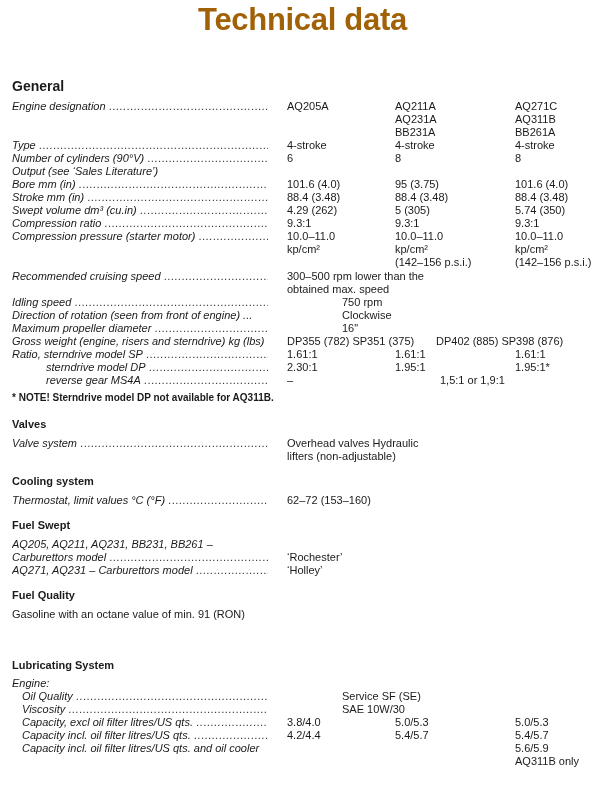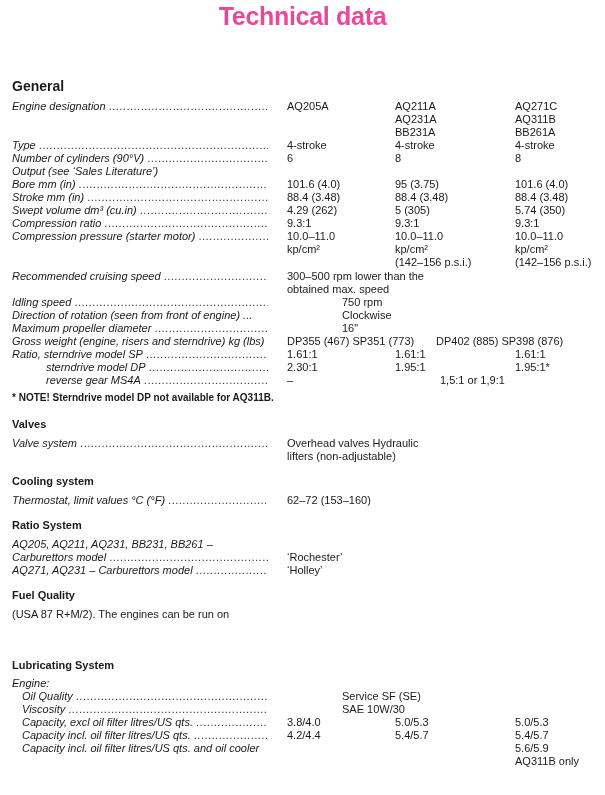--- a/index.html
+++ b/index.html
@@ -1,19 +1,19 @@
 <!DOCTYPE html>
 <html><head>
 <meta charset="utf-8">
 <style>
   html, body { margin:0; padding:0; background:#ffffff; }
   body { width:605px; height:795px; position:relative; overflow:hidden;
          font-family:"Liberation Sans", sans-serif; color:#1a1a1a; font-size:11px; }
   .title { position:absolute; left:0; width:605px; top:2px; text-align:center;
-           font-size:25px; font-weight:bold; color:#ec4899; letter-spacing:-0.3px; }
+           font-size:31px; font-weight:bold; color:#a16207; letter-spacing:-0.3px; }
   .h1 { position:absolute; left:12px; font-size:14px; font-weight:bold;text-align:center; }
   .h2 { position:absolute; left:12px; font-size:11px; font-weight:bold; }
   .row { position:absolute; left:12px; height:13px; line-height:13px; white-space:nowrap; }
   .lbl { position:absolute; left:0; width:256px; overflow:hidden; white-space:nowrap;font-style:italic; }
   .lbl::after { content:" ........................................................................................................................"; letter-spacing:0.5px; color:#333; }
   .lbl.nodots::after { content:""; }
   .lbl.indent { padding-left:10px; width:246px; }
   .lbl.indent2 { padding-left:34px; width:222px; }
   .c { position:absolute; white-space:nowrap; }
   .c1 { left:275px; } .c2 { left:383px; } .c3 { left:503px; }
@@ -118,21 +118,21 @@
 <div class="row" style="top:309px">
   <span class="lbl nodots">Direction of rotation (seen from front of engine) ...</span>
   <span class="c mid">Clockwise</span>
 </div>
 <div class="row" style="top:322px">
   <span class="lbl">Maximum  propeller  diameter</span>
   <span class="c mid">16"</span>
 </div>
 <div class="row" style="top:335px">
   <span class="lbl nodots" style="width:275px">Gross weight (engine, risers and sterndrive) kg (lbs)</span>
-  <span class="c c1">DP355 (467) SP351 (773)</span>
+  <span class="c c1">DP355 (782) SP351 (375)</span>
   <span class="c" style="left:424px">DP402 (885) SP398 (876)</span>
 </div>
 <div class="row" style="top:348px">
   <span class="lbl">Ratio,  sterndrive model SP</span>
   <span class="c c1">1.61:1</span>
   <span class="c c2">1.61:1</span>
   <span class="c c3">1.61:1</span>
 </div>
 <div class="row" style="top:361px">
   <span class="lbl indent2">sterndrive model DP</span>
@@ -155,36 +155,36 @@
   <div>Overhead  valves  Hydraulic</div>
   <div>lifters  (non-adjustable)</div>
 </div>
 
 <div class="h2" style="top:475px">Cooling system</div>
 <div class="row" style="top:494px">
   <span class="lbl">Thermostat, limit values °C (°F)</span>
   <span class="c c1">62–72  (153–160)</span>
 </div>
 
-<div class="h2" style="top:519px">Ratio System</div>
+<div class="h2" style="top:519px">Fuel Swept</div>
 <div class="row" style="top:538px">
   <span class="lbl nodots" style="width:300px">AQ205, AQ211, AQ231, BB231, BB261 –</span>
 </div>
 <div class="row" style="top:551px">
   <span class="lbl">Carburettors  model</span>
   <span class="c c1">‘Rochester’</span>
 </div>
 <div class="row" style="top:564px">
   <span class="lbl">AQ271, AQ231 – Carburettors model</span>
   <span class="c c1">‘Holley’</span>
 </div>
 
 <div class="h2" style="top:589px">Fuel Quality</div>
 <div class="para" style="top:608px">
-  <div>(USA 87 R+M/2). The engines can be run on</div>
+  <div>Gasoline with an octane value of min. 91 (RON)</div>
 </div>
 
 <div class="h2" style="top:659px">Lubricating System</div>
 <div class="row" style="top:677px">
   <span class="lbl nodots">Engine:</span>
 </div>
 <div class="row" style="top:690px">
   <span class="lbl indent">Oil Quality</span>
   <span class="c mid">Service SF (SE)</span>
 </div>

